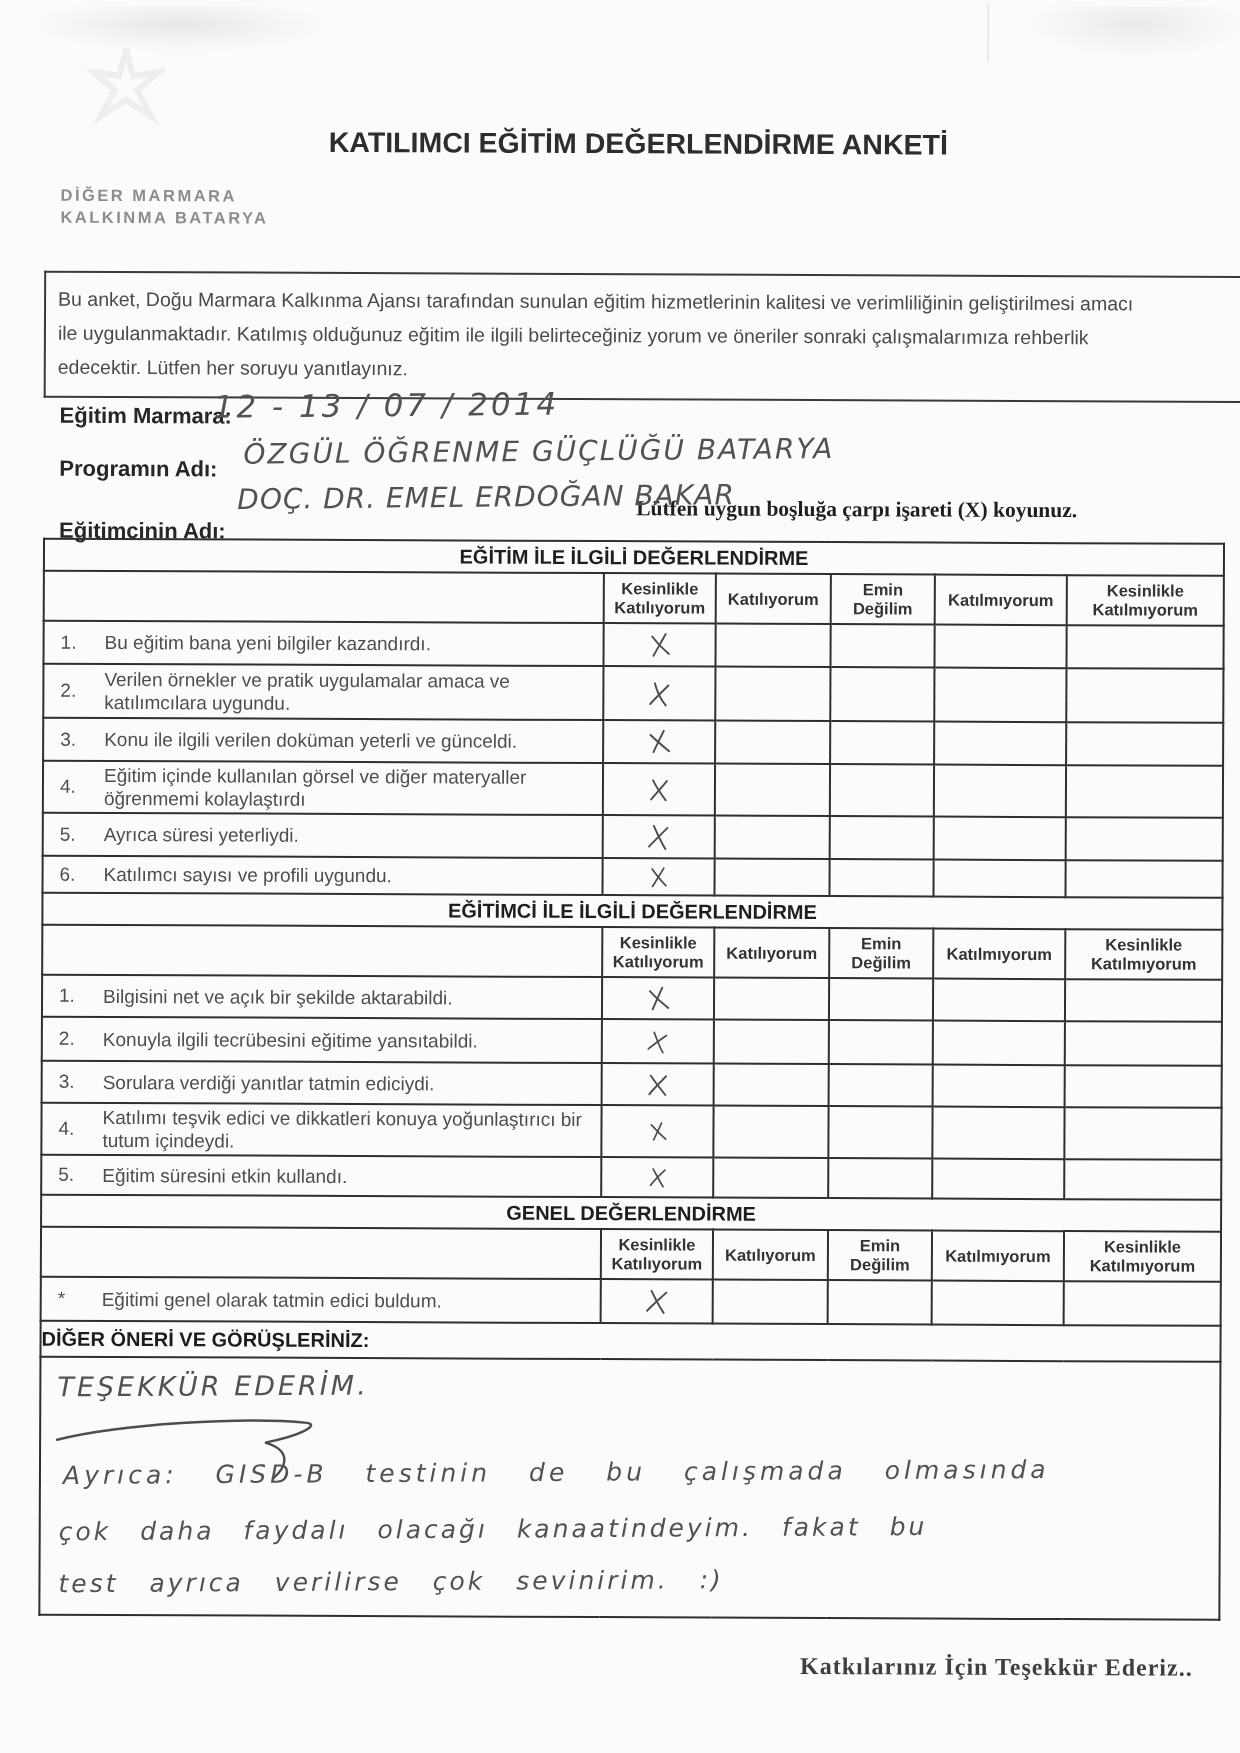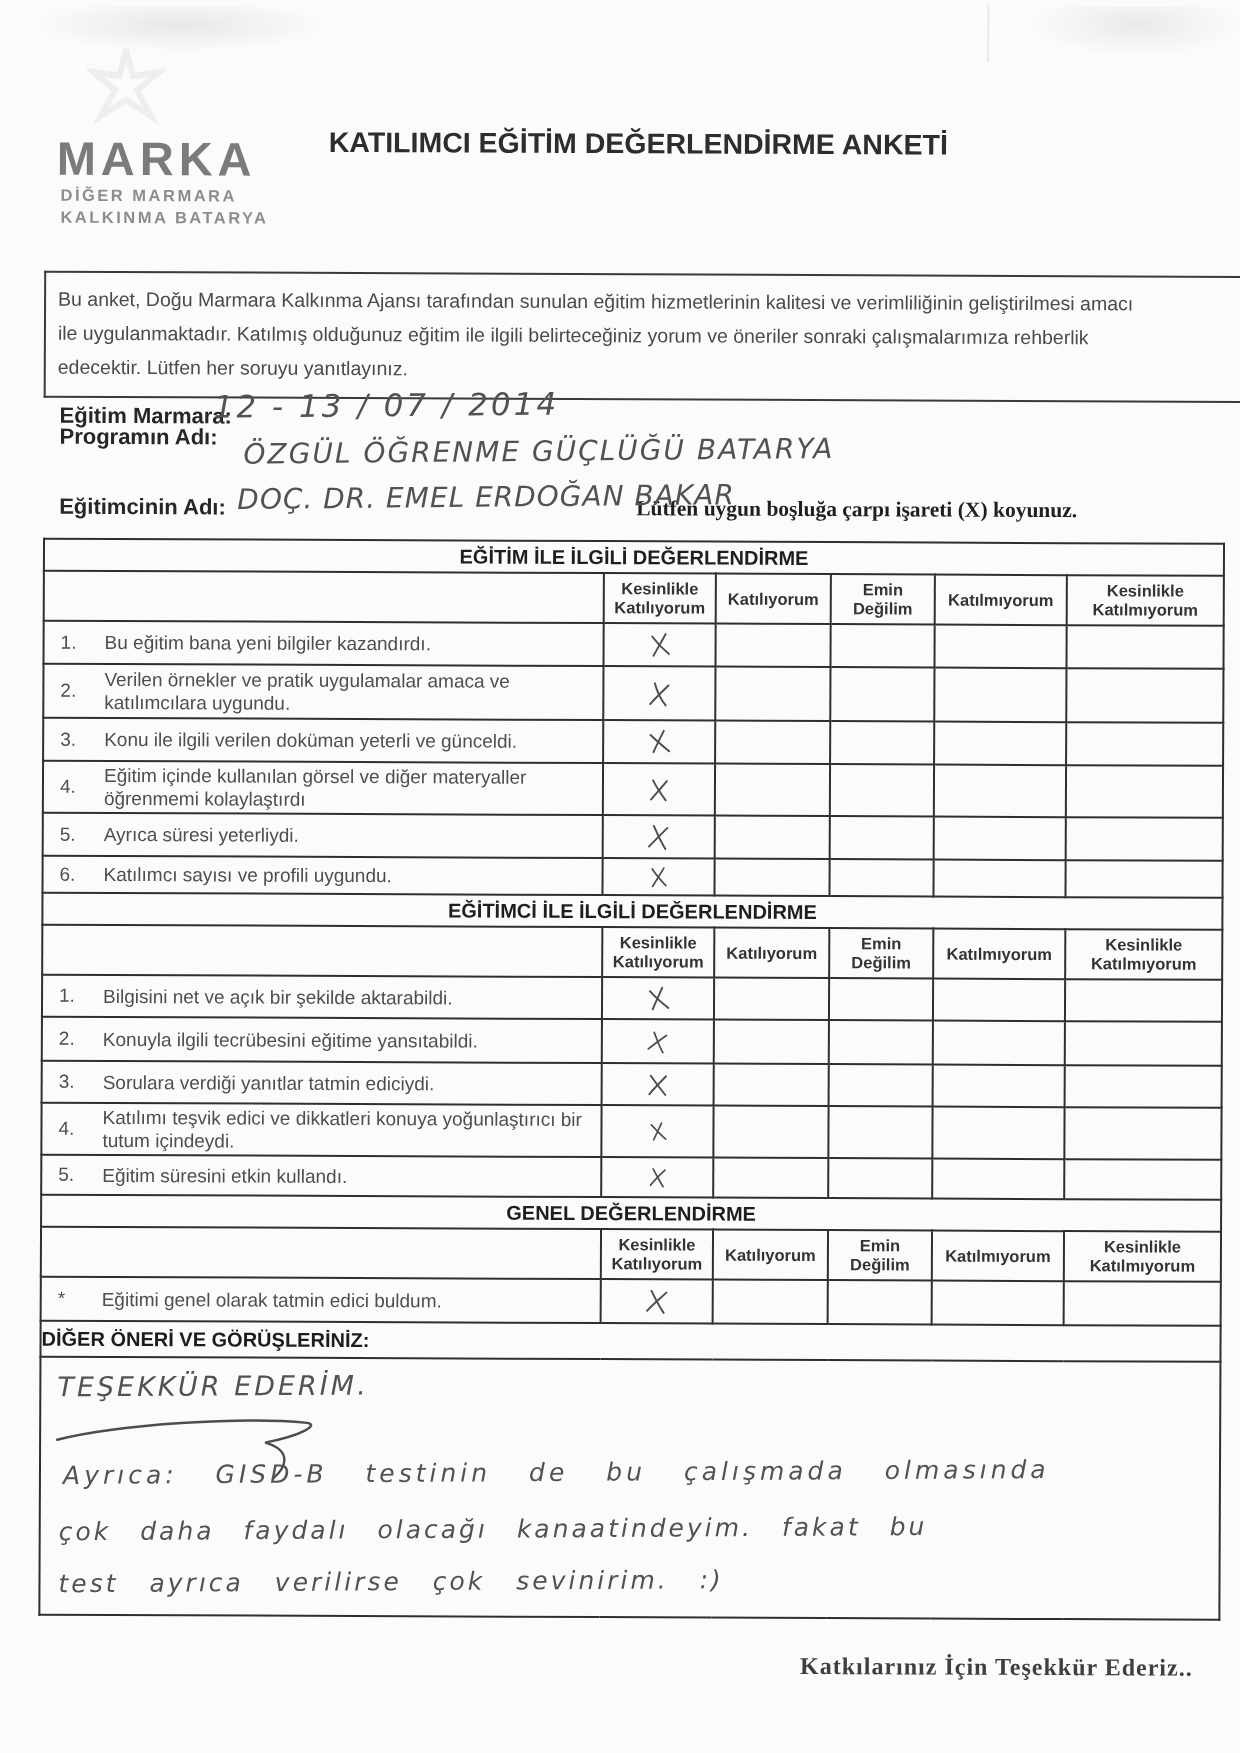--- a/index.html
+++ b/index.html
@@ -30,21 +30,21 @@
   .doc-title{position:absolute;left:328px;top:125px;font-size:28.5px;font-weight:bold;color:#2d2d2d;}
 
   
   .intro-box{position:absolute;left:44px;top:271px;width:1200px;height:127px;
     border:2px solid #3a3a3a;border-right:none;box-sizing:border-box;
     padding:9px 0 0 12px;overflow:hidden;}
   .intro-line{white-space:nowrap;font-size:19.5px;line-height:34px;color:#4a4a4a;}
 
   
   .field-label{position:absolute;left:60px;font-size:22px;font-weight:bold;color:#262626;}
-  .fl-0{top:403px;} .fl-1{top:424px;} .fl-2{top:494px;}
+  .fl-0{top:403px;} .fl-1{top:456px;} .fl-2{top:518px;}
   .hand{font-family:"DejaVu Sans",sans-serif;font-style:italic;color:#525252;}
   .field-value{position:absolute;white-space:nowrap;z-index:2;transform:rotate(-0.8deg);}
   .fv-0{left:214px;top:386px;font-size:31px;letter-spacing:3px;}
   .fv-1{left:244px;top:433px;font-size:28px;letter-spacing:2px;}
   .fv-2{left:238px;top:479px;font-size:28px;letter-spacing:1px;}
   .instruction{position:absolute;left:637px;top:494px;z-index:1;white-space:nowrap;
     font-family:"Liberation Serif","DejaVu Serif",serif;font-weight:bold;
     font-size:21.5px;color:#1f1f1f;}
 
   
@@ -78,21 +78,20 @@
 
 <div class="page">
 
   <div class="smudge smudge-a"></div>
   <div class="smudge smudge-b"></div>
   <div class="smudge vstreak"></div>
 
   <svg class="logo-star" width="78" height="82" viewBox="0 0 78 82">
     <path d="M39 2 L46 28 L72 24 L50 42 L64 68 L39 52 L14 68 L28 42 L6 24 L32 28 Z" fill="none" stroke="#9a9a9a" stroke-width="6" opacity=".8"></path>
   </svg>
-  <div class="logo-name">MARKA</div>
   <div class="logo-sub logo-sub1">DİĞER MARMARA</div>
   <div class="logo-sub logo-sub2">KALKINMA BATARYA</div>
 
   <div class="doc-title">KATILIMCI EĞİTİM DEĞERLENDİRME ANKETİ</div>
 
   <div class="intro-box">
     <div class="intro-line">Bu anket, Doğu Marmara Kalkınma Ajansı tarafından sunulan eğitim hizmetlerinin kalitesi ve verimliliğinin geliştirilmesi amacı</div>
     <div class="intro-line">ile uygulanmaktadır. Katılmış olduğunuz eğitim ile ilgili belirteceğiniz yorum ve öneriler sonraki çalışmalarımıza rehberlik</div>
     <div class="intro-line">edecektir. Lütfen her soruyu yanıtlayınız.</div>
   </div>

